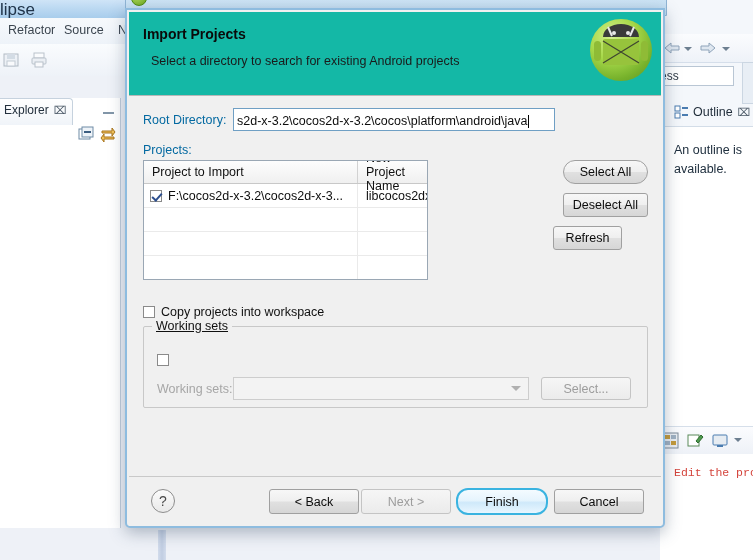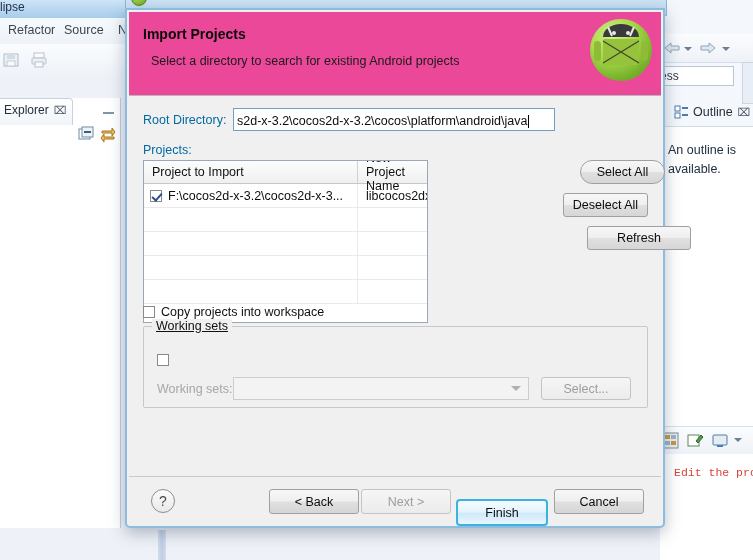--- a/index.html
+++ b/index.html
@@ -11,21 +11,21 @@
   }
 
   
   #ide{position:absolute;inset:0;background:#ffffff;}
 
   .ide-titlebar{
     position:absolute;left:0;top:0;width:753px;height:18px;
     background:linear-gradient(to bottom,#cfe4f7 0%,#bcd9f2 45%,#a8cdec 100%);
   }
   .ide-title-text{
-    position:absolute;left:0;top:0;font-size:12px;color:#20344a;
+    position:absolute;left:0;top:0;font-size:17px;color:#20344a;
     white-space:nowrap;
   }
   .win-controls{
     position:absolute;right:-3px;top:-8px;display:flex;gap:0px;
   }
   .wc{
     width:36px;height:17px;border:1px solid #7ba0c0;border-top:none;
     border-radius:0 0 3px 3px;
     background:linear-gradient(to bottom,#f2f8fd,#d8e9f8);
   }
@@ -101,21 +101,21 @@
   .outline-tab{
     position:absolute;left:14px;top:100px;height:24px;
     display:flex;align-items:center;gap:5px;
     font-size:12.5px;color:#1f2c39;white-space:nowrap;
   }
   .outline-body{
     position:absolute;left:0;top:126px;width:93px;height:300px;
     background:#ffffff;border-top:1px solid #d3dde8;
   }
   .outline-msg{
-    position:absolute;left:8px;top:14px;font-size:12.5px;color:#20303f;
+    position:absolute;left:14px;top:14px;font-size:12.5px;color:#20303f;
     line-height:19px;white-space:nowrap;
   }
   .rp-toolbar2{
     position:absolute;left:0;top:426px;width:93px;height:28px;
     background:linear-gradient(to bottom,#fbfcfe,#edf1f7);
     border-top:1px solid #d6dfea;border-bottom:1px solid #d6dfea;
   }
   .rp-console{
     position:absolute;left:0;top:454px;width:93px;height:106px;background:#ffffff;
   }
@@ -159,21 +159,21 @@
     position:absolute;left:0;top:8px;width:540px;height:520px;
     background:#f0f0f0;
     border:2px solid #8ebcdf;
     border-radius:0 0 5px 5px;
     box-shadow:0 5px 16px rgba(50,70,95,.35);
     box-sizing:border-box;
   }
   
   .dlg-header{
     position:absolute;left:2px;top:2px;width:532px;height:84px;
-    background:#ec4899;border-bottom:1px solid #b8b8b8;
+    background:#14b8a6;border-bottom:1px solid #b8b8b8;
     box-sizing:border-box;
   }
   .dlg-title{
     position:absolute;left:14px;top:14px;font-size:14px;font-weight:bold;color:#0a0a0a;
   }
   .dlg-subtitle{
     position:absolute;left:22px;top:42px;font-size:12.5px;color:#1a1a1a;
   }
   .android-logo{
     position:absolute;right:9px;top:7px;width:62px;height:62px;border-radius:50%;
@@ -202,21 +202,21 @@
     background:linear-gradient(to bottom,#f7f7f7 0%,#efefef 48%,#e0e0e0 52%,#d6d6d6 100%);
     border:1px solid #a0a0a0;border-radius:3px;
     font-family:"Liberation Sans",sans-serif;font-size:12.5px;color:#0d0d0d;
     display:flex;align-items:center;justify-content:center;
     white-space:nowrap;
   }
   .btn.disabled{color:#9d9d9d;border-color:#c4c4c4;
     background:linear-gradient(to bottom,#f6f6f6,#ebebeb);}
   .btn.primary{
     background:linear-gradient(to bottom,#f4fbff 0%,#e6f4fd 45%,#cfe9fa 55%,#e9f6ff 100%);
-    border:2px solid #3ab3e0;border-radius:4px;margin-top:11px;
+    border:2px solid #3ab3e0;border-radius:12px;
   }
 
   
   .tbl{
     position:absolute;background:#ffffff;border:1px solid #9aa7b4;
     box-sizing:border-box;overflow:hidden;
   }
   .tbl-head{
     display:flex;height:22px;
     background:linear-gradient(to bottom,#fdfdfd,#f0f0f0);
@@ -423,21 +423,21 @@
     <div class="dlg-content">
 
       <div class="lbl" style="left:14px;top:17px;">Root Directory:</div>
       <div class="txt-input" style="left:104px;top:12px;width:322px;height:23px;align-items:flex-end;">
         <span>s2d-x-3.2\cocos2d-x-3.2\cocos\platform\android\java</span>
           <span class="caret"></span>
       </div>
 
       <div class="lbl" style="left:14px;top:47px;">Projects:</div>
 
-      <div class="tbl" style="left:14px;top:64px;width:285px;height:163px;">
+      <div class="tbl" style="left:14px;top:64px;width:285px;height:120px;">
         <div class="tbl-head">
           <div class="th c1">Project to Import</div>
           <div class="th c2">New Project Name</div>
         </div>
         <div class="tr">
           <div class="td c1">
             <span class="chk checked"></span>
             <span>F:\cocos2d-x-3.2\cocos2d-x-3...</span>
           </div>
           <div class="td c2">libcocos2dx</div>
@@ -453,23 +453,23 @@
         <div class="tr empty">
             <div class="td c1"></div>
             <div class="td c2"></div>
           </div>
         <div class="tr empty">
             <div class="td c1"></div>
             <div class="td c2"></div>
           </div>
       </div>
 
-      <div class="btn" style="left:451px;top:64px;width:85px;height:24px;border-radius:12px;">Select All</div>
+      <div class="btn" style="left:434px;top:64px;width:85px;height:24px;border-radius:12px;">Select All</div>
       <div class="btn" style="left:434px;top:97px;width:85px;height:24px;">Deselect All</div>
-      <div class="btn" style="left:458px;top:130px;width:104px;height:24px;text-align:center;">Refresh</div>
+      <div class="btn" style="left:424px;top:130px;width:69px;height:24px;text-align:center;">Refresh</div>
 
       <div class="chk-row" style="left:14px;top:209px;">
         <span class="chk"></span>
         <span class="cl">Copy projects into workspace</span>
       </div>
 
       <div class="group" style="left:14px;top:230px;width:505px;height:82px;">
         <div class="group-title">Working sets</div>
       </div>
 

